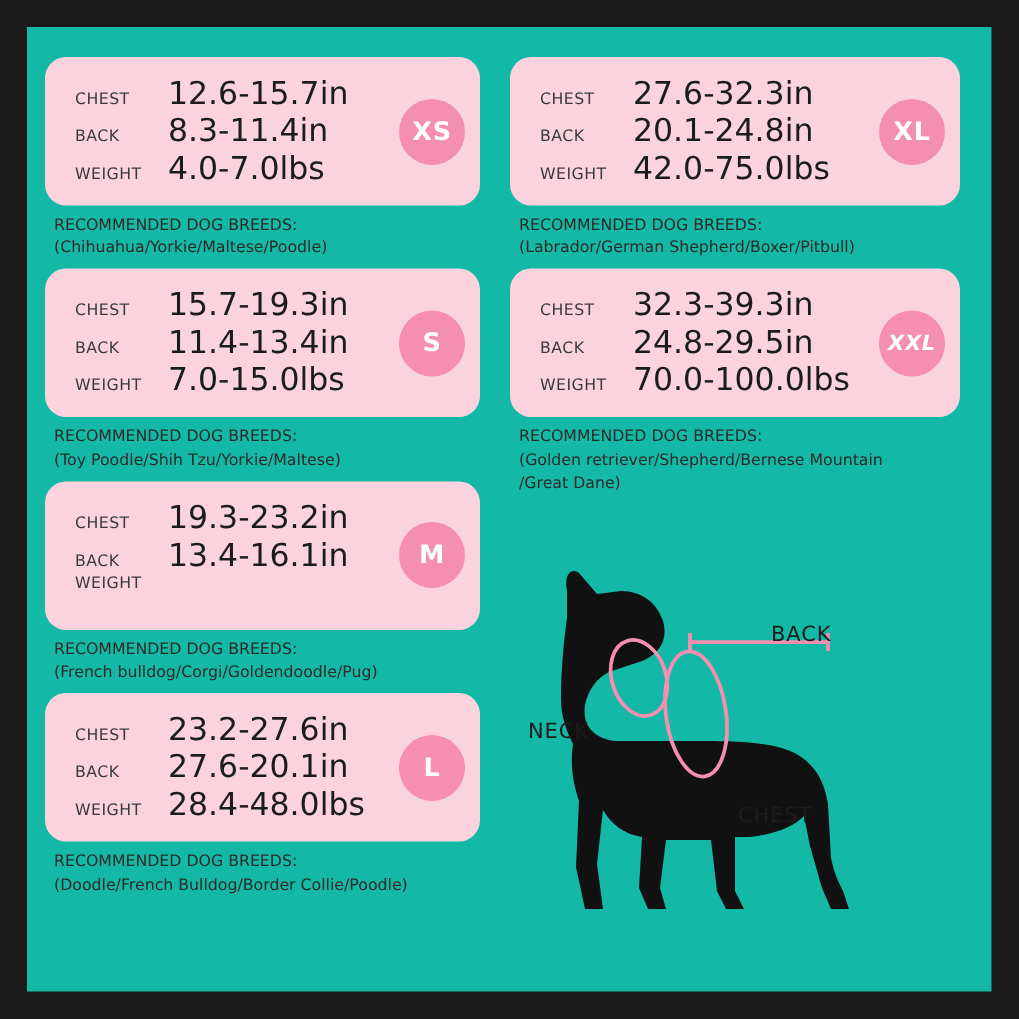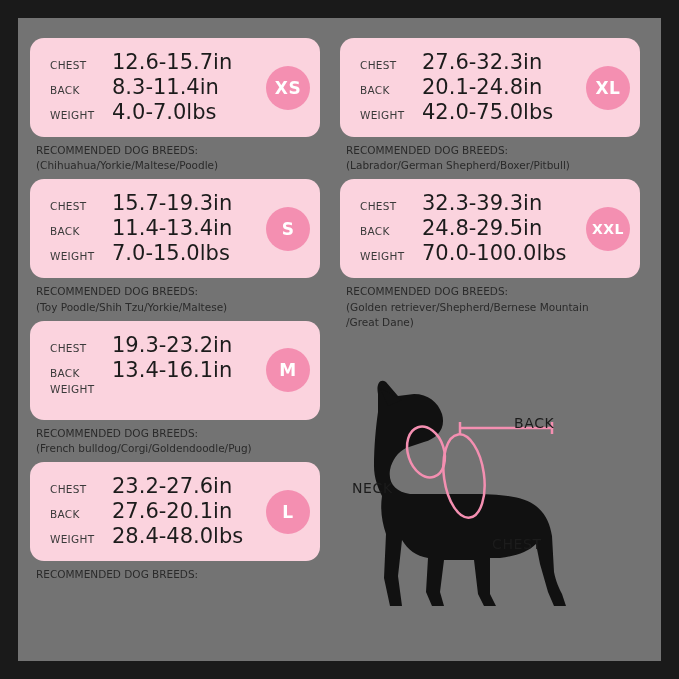--- a/index.html
+++ b/index.html
@@ -5,21 +5,21 @@
   * { box-sizing: border-box; margin: 0; padding: 0; }
   html, body {
     width: 679px; height: 679px;
     background: #1a1a1a;
     font-family: "DejaVu Sans", sans-serif;
   }
   .frame {
     position: absolute;
     left: 18px; top: 18px;
     width: 643px; height: 643px;
-    background: #737373;
+    background: #14b8a6;
   }
   .columns {
     position: absolute;
     left: 0; top: 0; width: 643px; height: 643px;
   }
   .col-left {
     position: absolute; left: 12px; top: 20px; width: 290px;
   }
   .col-right {
     position: absolute; left: 322px; top: 20px; width: 300px;
@@ -57,21 +57,21 @@
     width: 44px; height: 44px;
     border-radius: 50%;
     background: #f48fb1;
     color: #ffffff;
     display: flex; align-items: center; justify-content: center;
     font-size: 17px;
     font-weight: bold;
     letter-spacing: 0.5px;
     text-align: right;
   }
-  .badge.small-text { font-size: 14px; }
+  .badge.small-text { font-size: 14px; font-style: italic; }
   .breeds {
     text-align: left;
     font-size: 10.5px;
     color: #2a2a2a;
     line-height: 1.45;
     margin-top: 6px;
     padding: 0 6px;
   }
 
   
@@ -178,20 +178,21 @@
             <span class="val">27.6-20.1in</span>
           </div>
           <div class="row">
             <span class="lbl">WEIGHT</span>
             <span class="val">28.4-48.0lbs</span>
           </div>
           <div class="badge">L</div>
         </div>
         <div class="breeds">
           <div>RECOMMENDED DOG BREEDS:</div>
+          <div>(Doodle/French Bulldog/Border Collie/Poodle)</div>
         </div>
       </div>
 
     </div>
 
     <div class="col-right">
 
       <div class="card">
         <div class="card-box">
           <div class="row">

